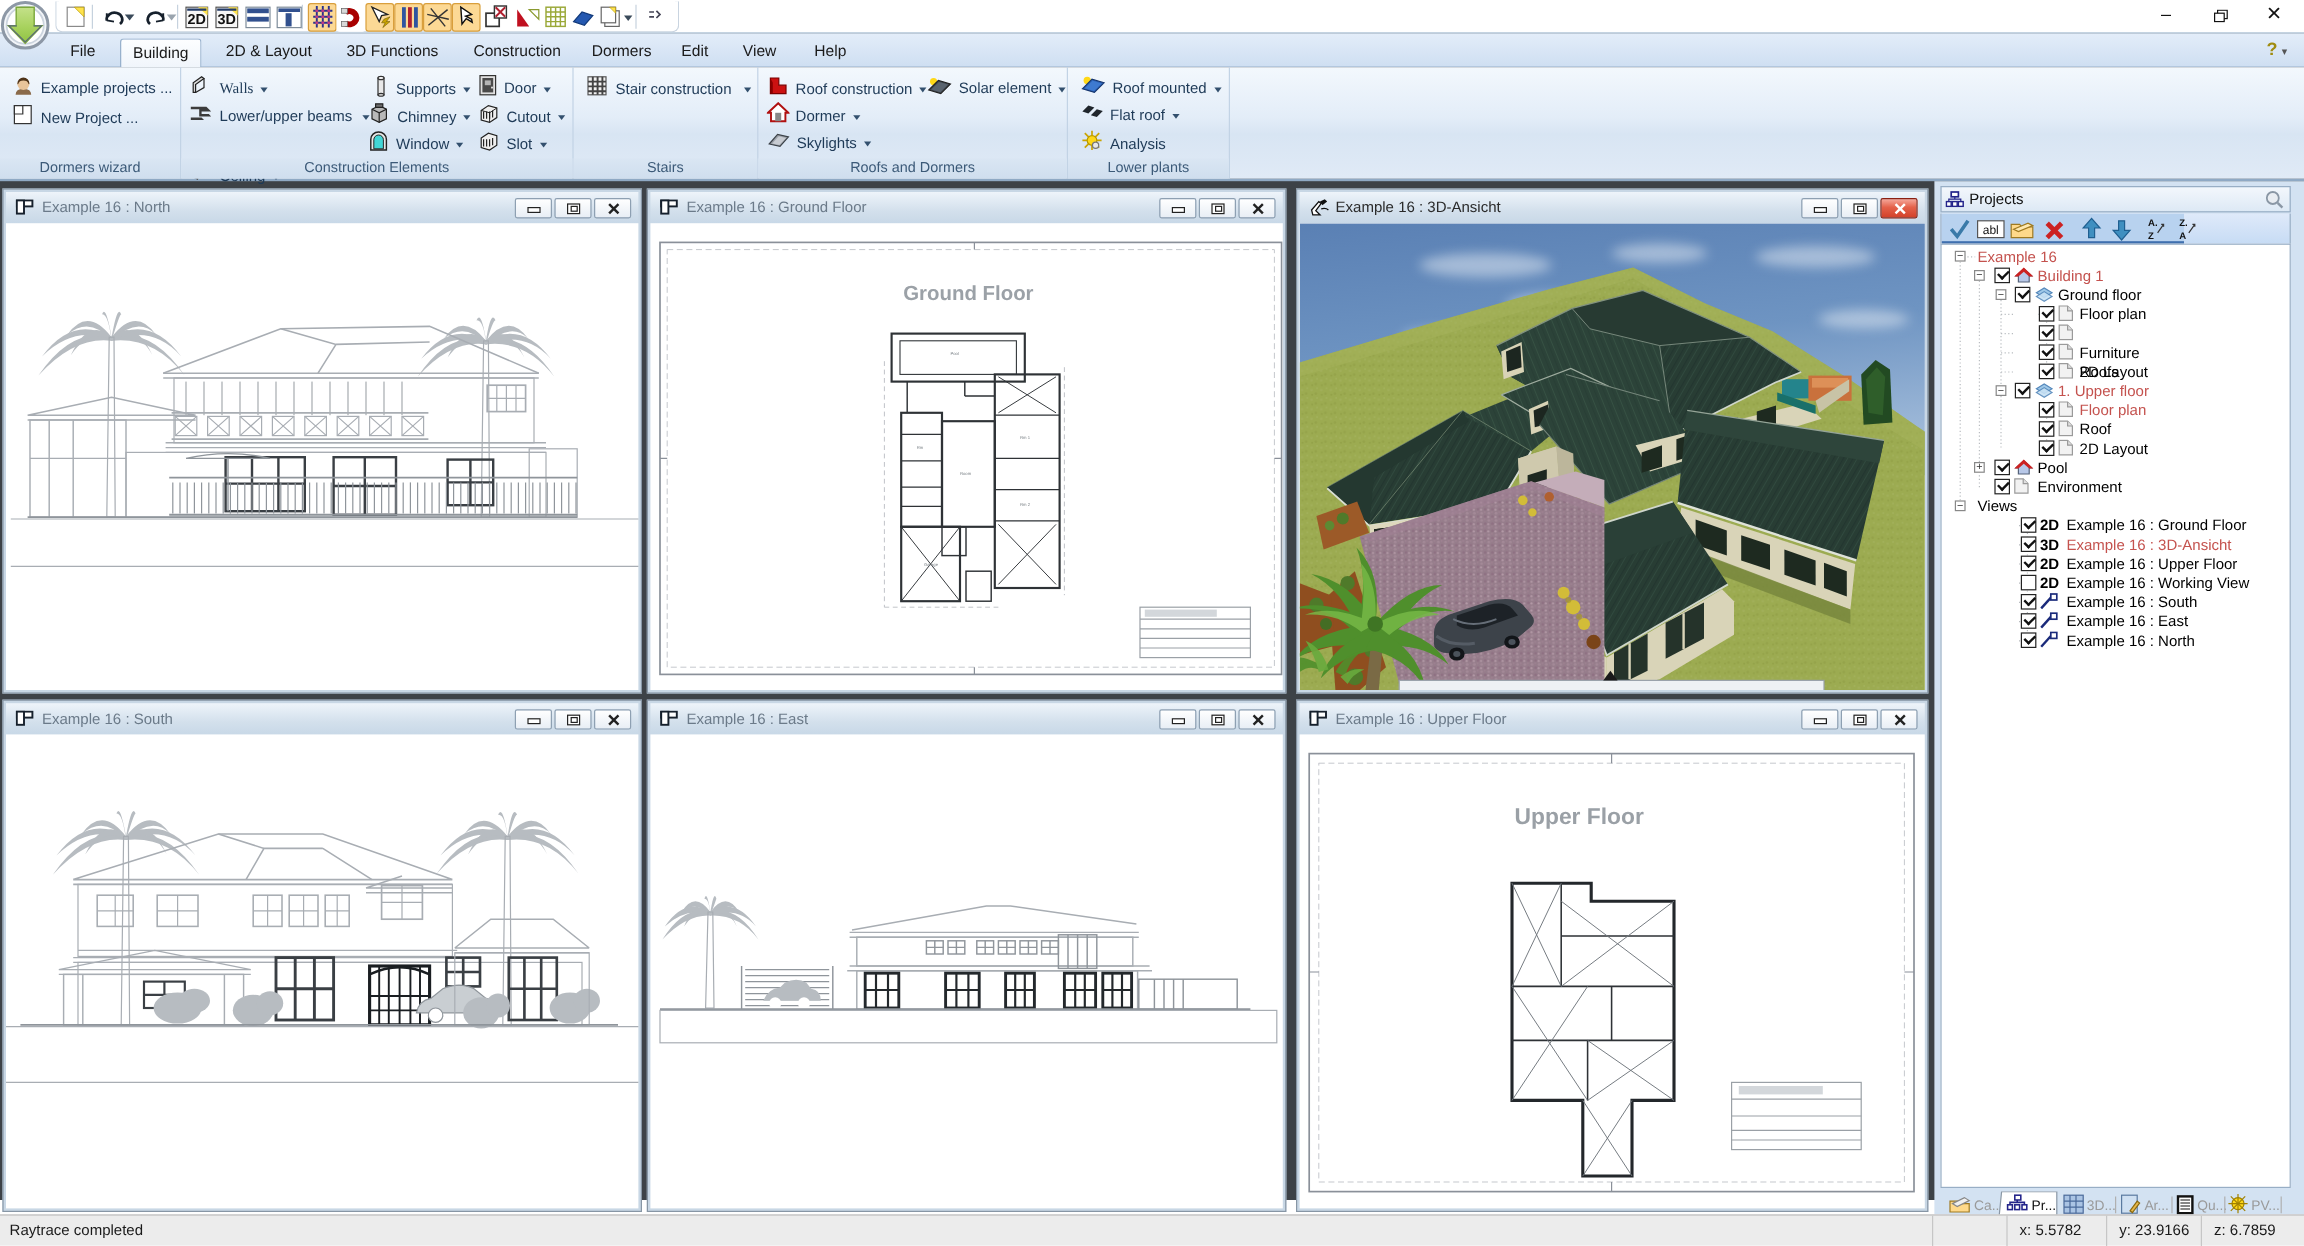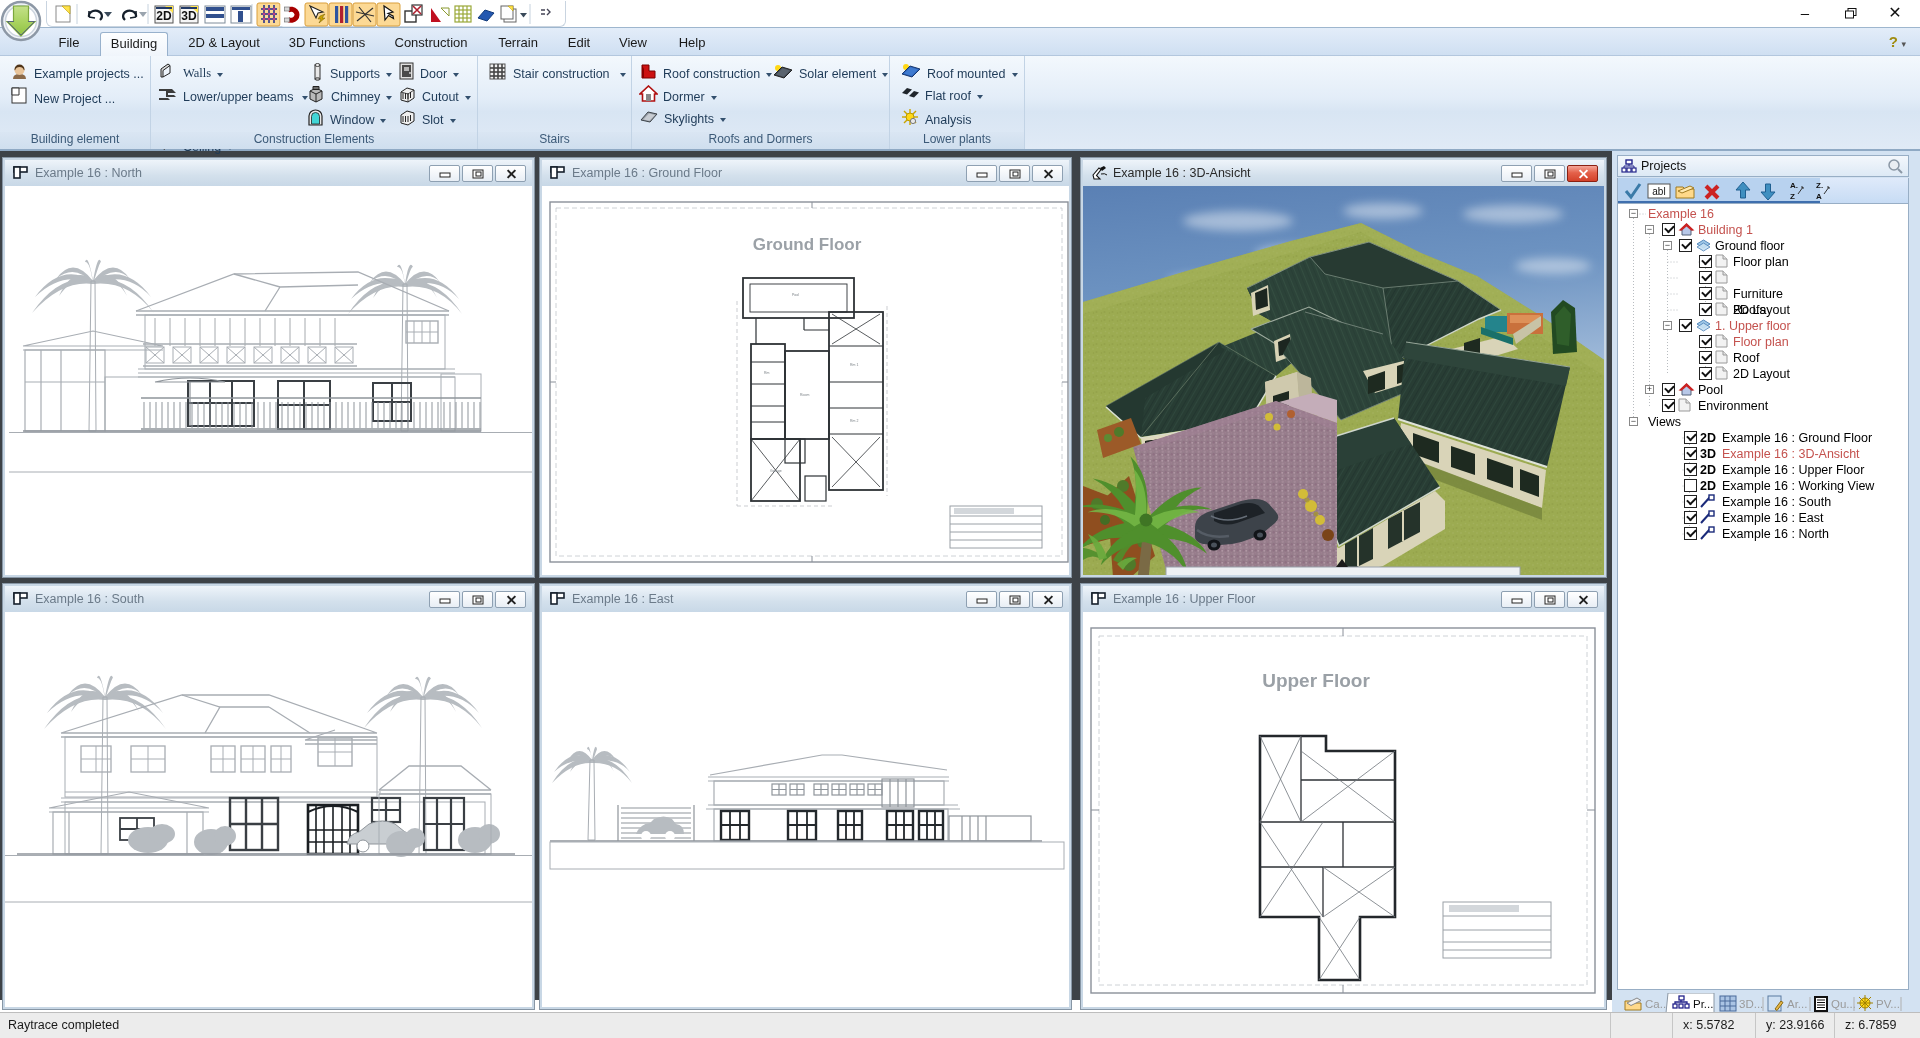--- a/index.html
+++ b/index.html
@@ -194,21 +194,21 @@
           <rect x="0.5" y="3" width="8" height="7" fill="#fff" stroke="#111"></rect>
         </svg></div>
     <div class="winbtn" style="right:2px;font-size:16px;">✕</div>
   </div>
   <div id="menubar">
     <div class="mtab" style="left:48px;width:42px;">File</div>
     <div class="mtab active" style="left:100px;width:68px;">Building</div>
     <div class="mtab" style="left:178px;width:92px;">2D &amp; Layout</div>
     <div class="mtab" style="left:280px;width:94px;">3D Functions</div>
     <div class="mtab" style="left:384px;width:94px;">Construction</div>
-    <div class="mtab" style="left:488px;width:60px;">Terrain</div>
+    <div class="mtab" style="left:488px;width:60px;">Dormers</div>
     <div class="mtab" style="left:558px;width:42px;">Edit</div>
     <div class="mtab" style="left:610px;width:46px;">View</div>
     <div class="mtab" style="left:668px;width:48px;">Help</div>
   </div>
   <div id="helpq"><span style="font-weight:bold;color:#a08c10;font-size:15px;">?</span> <span style="color:#555;font-size:9px;">▾</span></div>
   <svg style="position:absolute;left:0px;top:0px;z-index:50" width="50" height="52" viewBox="0 0 50 52">
     <defs>
         <linearGradient id="agrn" x1="0" y1="0" x2="0" y2="1">
           <stop offset="0" stop-color="#c4e18a"></stop>
           <stop offset="0.55" stop-color="#a8d25e"></stop>
@@ -224,21 +224,21 @@
     <div class="rgroup" style="left:0;width:151px;">
       <div class="ritem" style="left:10px;top:6px;"><span class="ic"><svg width="19" height="18" viewBox="0 0 19 18">
               <path d="M3 17 q0 -5 6.5 -5 q6.5 0 6.5 5 z" fill="#8a6a4a"></path>
               <circle cx="9.5" cy="8" r="5" fill="#e8c49a"></circle>
               <path d="M4.5 7.5 a5 5 0 0 1 10 0 q0 1 -0.7 0.4 q-0.8 -2.9 -4.3 -2.9 q-3.5 0 -4.3 2.9 q-0.7 0.6 -0.7 -0.4 z" fill="#4e3318"></path>
             </svg></span>Example projects ...</div>
       <div class="ritem" style="left:10px;top:31px;"><span class="ic"><svg width="19" height="18" viewBox="0 0 19 18">
               <rect x="2" y="1" width="14" height="15" fill="#fff" stroke="#333"></rect>
               <path d="M2 1 l7 0 0 7 -7 0 z" fill="#fff" stroke="#333"></path>
             </svg></span>New Project ...</div>
-      <div class="caption">Building element</div>
+      <div class="caption">Dormers wizard</div>
     </div>
     <div class="rgroup" style="left:151px;width:327px;">
       <div class="ritem" style="left:7px;top:6px;font-family:Liberation Serif, serif;"><span class="ic"><svg width="20" height="18" viewBox="0 0 20 18">
               <path d="M3 15 L3 7 L10 2 L12 3.5 L5 8.5 L5 15 Z" fill="#d8d8d8" stroke="#222" stroke-width="1"></path>
               <path d="M12 3.5 L12 11 L5 15" fill="none" stroke="#222" stroke-width="1"></path>
             </svg></span>Walls<span class="dd"></span></div>
       <div class="ritem" style="left:7px;top:29px;"><span class="ic"><svg width="20" height="18" viewBox="0 0 20 18">
               <path d="M1 4 L14 4 L18 8 L10 8 L10 10 L16 10 L18 12 L8 12 L8 6 L1 6 Z" fill="#3c3c3c"></path>
               <path d="M1 13 L10 13 L12 15 L1 15 Z" fill="#3c3c3c"></path>
             </svg></span>Lower/upper beams<span class="dd" style="margin-left:9px"></span></div>

